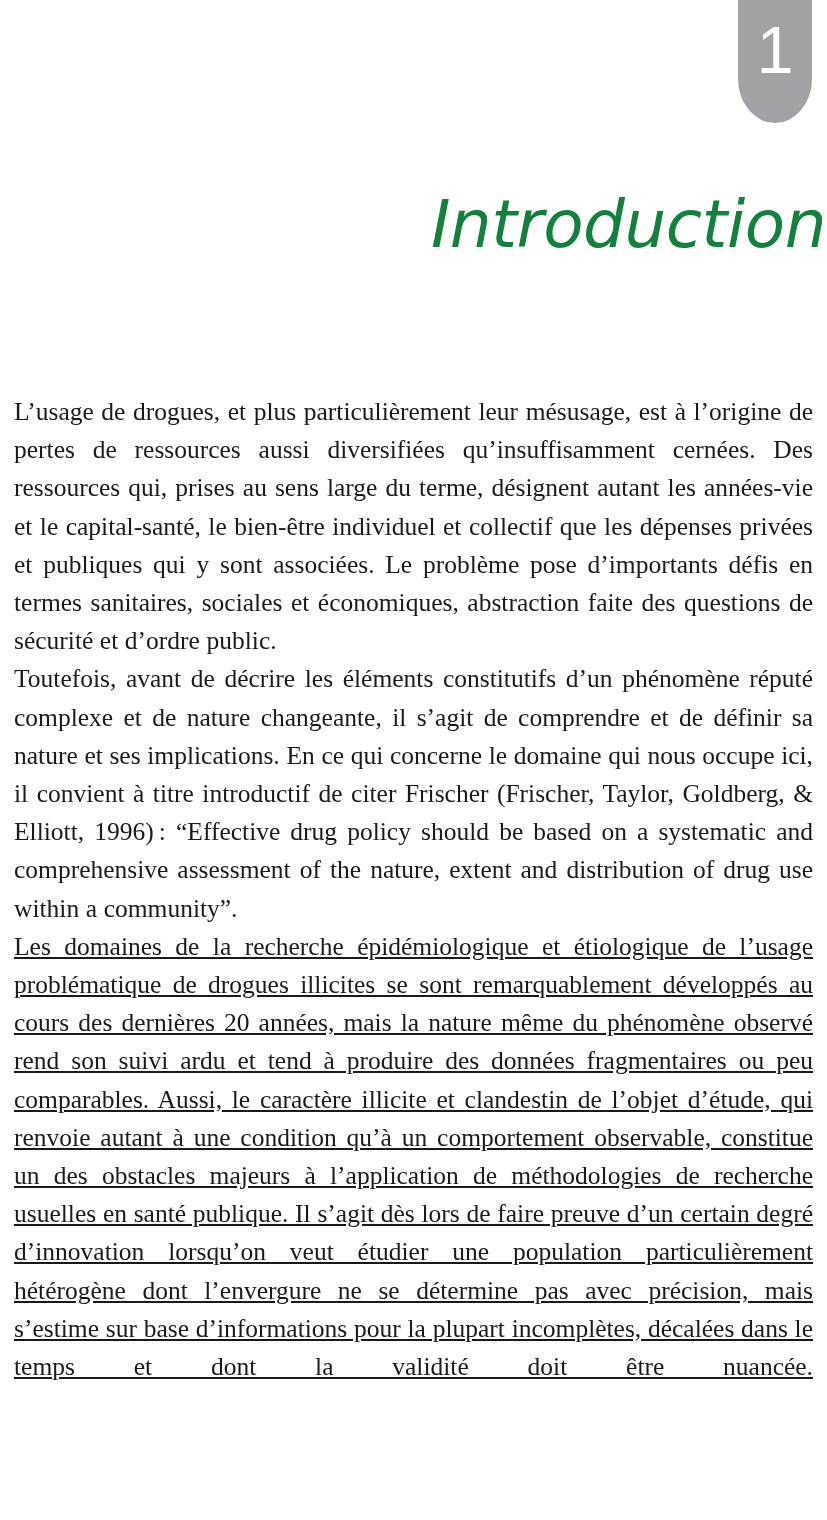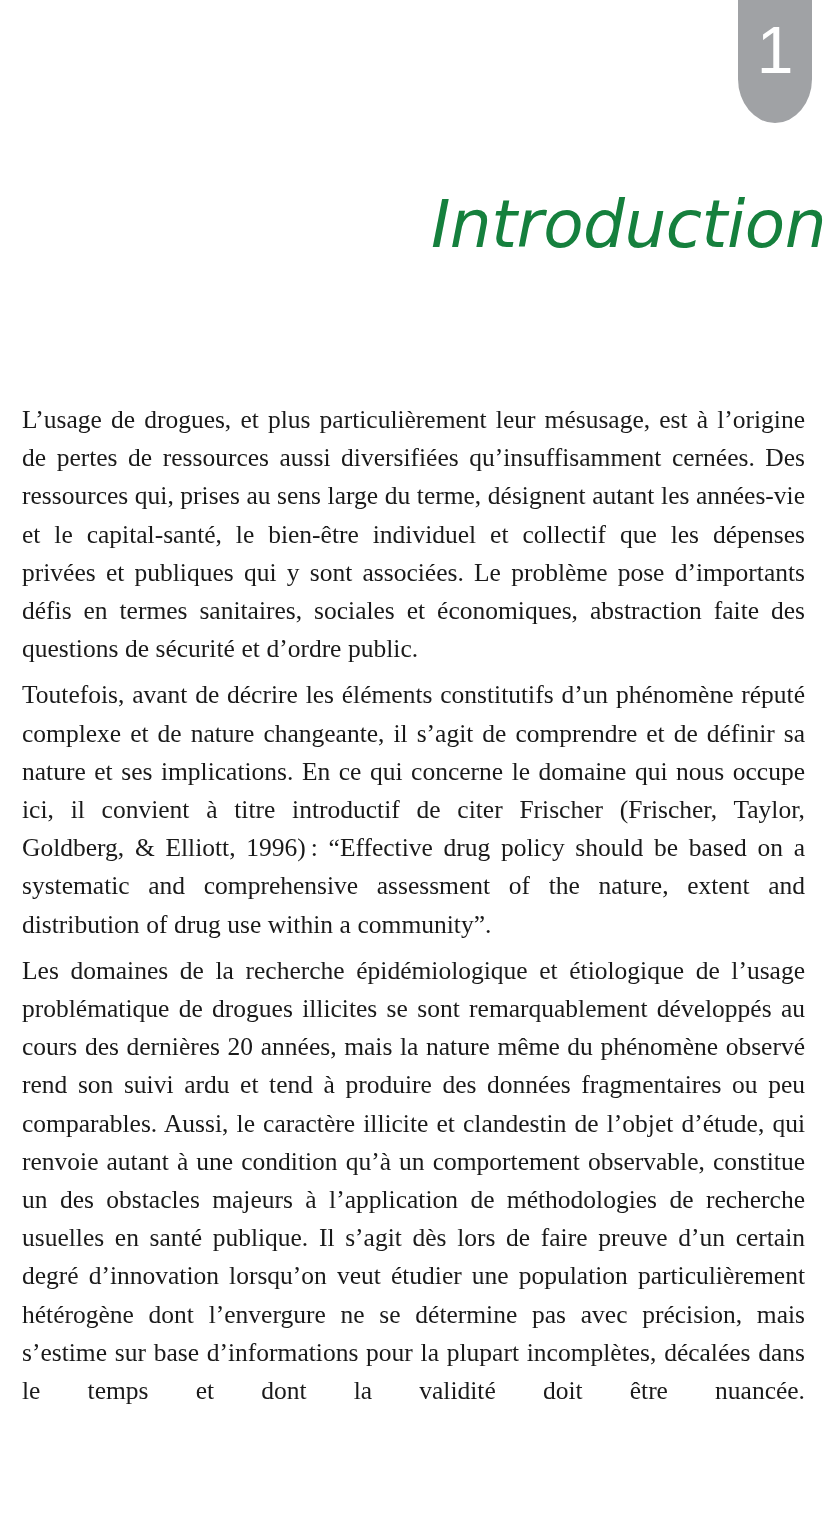--- a/index.html
+++ b/index.html
@@ -88,33 +88,34 @@
 
   
   .body-text {
     position: absolute;
     left: 14px;
     top: 393px;
     width: 799px;
   }
 
   .body-text p {
-    margin: 8px;
+    margin: 0;
     text-align: justify;
     text-justify: inter-word;
     font-family: "Liberation Serif", "DejaVu Serif", serif;
     font-size: 25.5px;
     line-height: 38.2px;
     color: #1a1a1a;
     hyphens: none;
     word-spacing: 0.2px;
   }
 
   .body-text p:last-child {
     text-align: justify;
+    text-decoration: underline;
   }
   .body-text p:last-child::after {
     content: "";
     display: inline-block;
     width: 100%;
   }
 </style>
 </head>
 <body>
 

